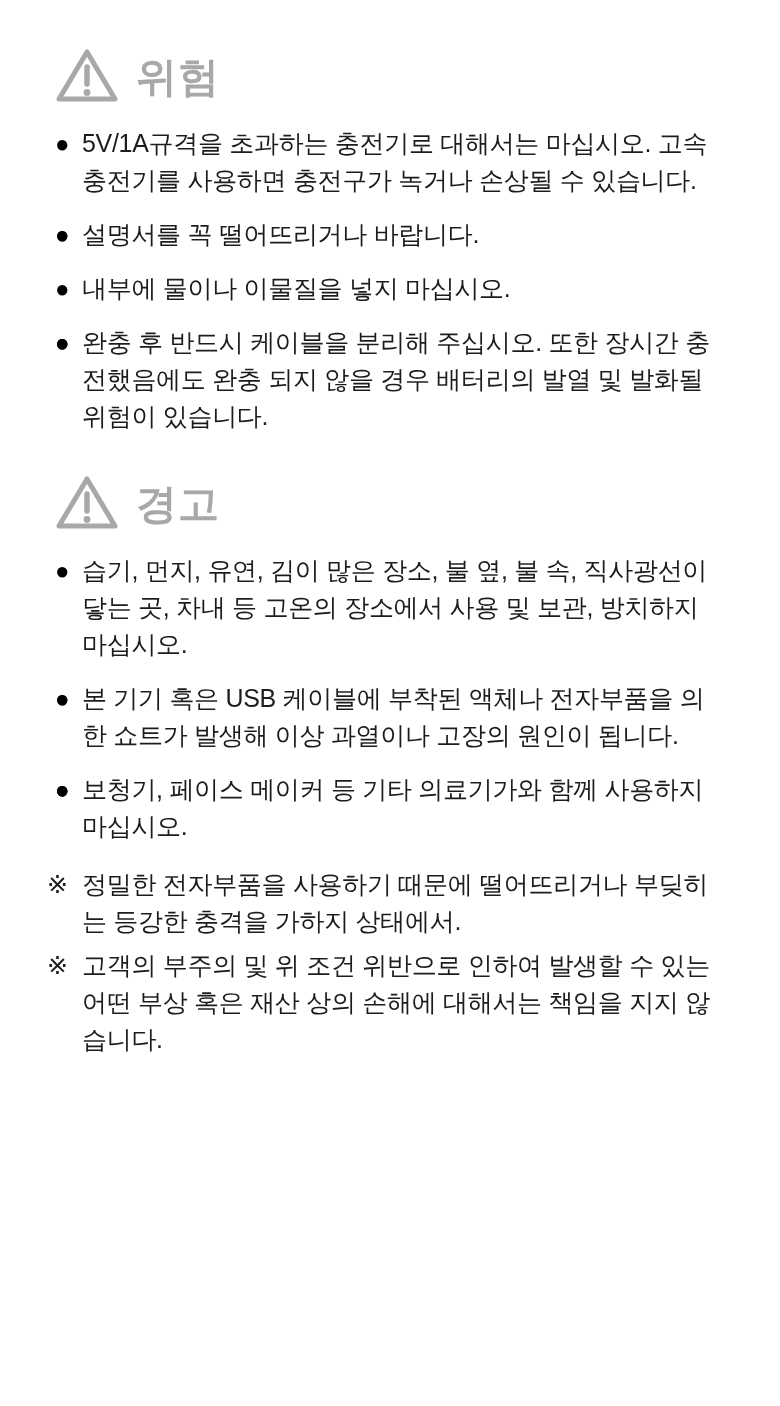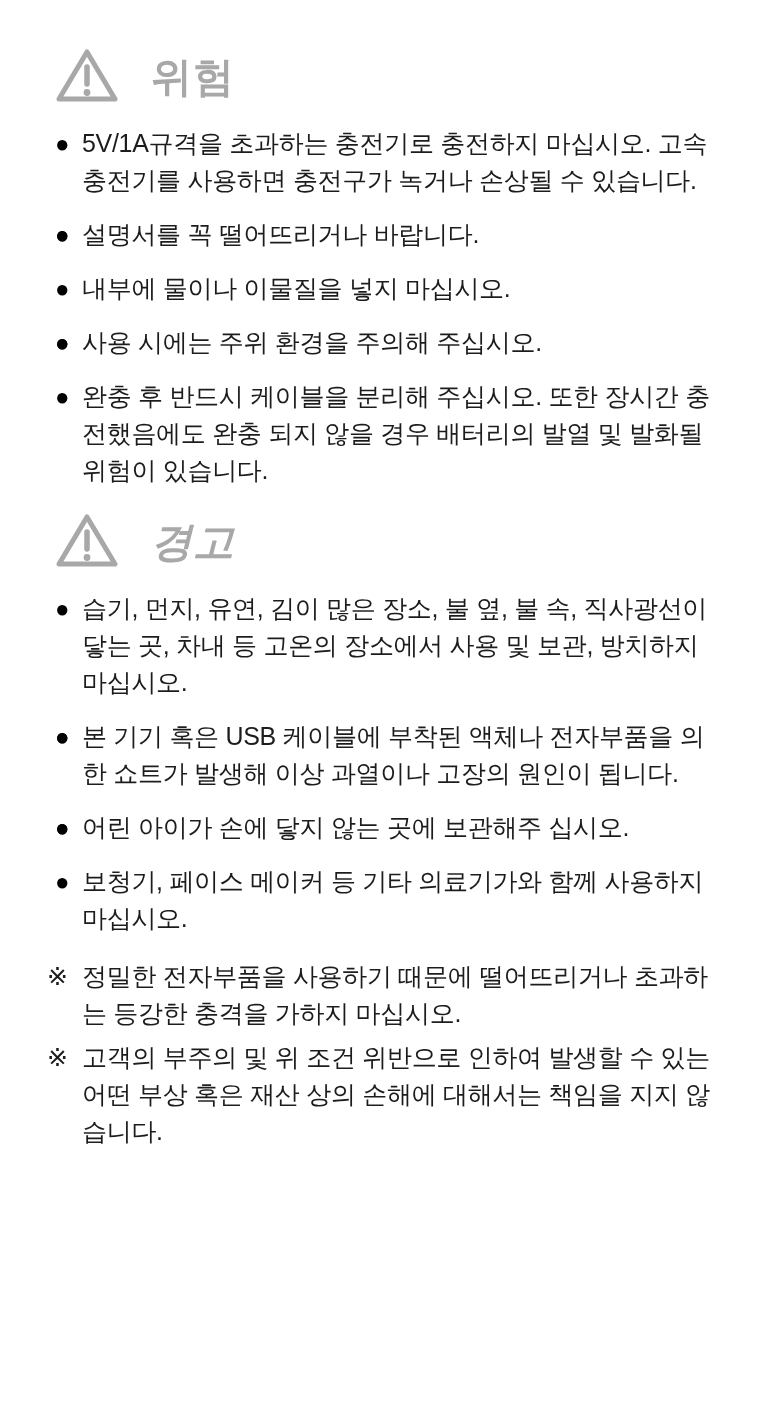--- a/index.html
+++ b/index.html
@@ -15,26 +15,25 @@
     overflow: hidden;
   }
   .doc {
     box-sizing: border-box;
     width: 780px;
     padding: 46px 56px 40px 47px;
   }
   .section-header {
     display: flex;
     align-items: center;
-    gap: 32px;
+    gap: 17px;
     margin: 0 0 21px 8px;
   }
   .section-header.second {
-    margin-top: 22px;
-    font-style: italic;
+    margin-top: 38px;
   }
   .warn-icon { line-height: 0; }
   .section-title {
     font-size: 41px;
     font-weight: bold;
     color: #a8a8a8;
     letter-spacing: 1px;
     line-height: 1;
     padding-top: 4px;
   }
@@ -85,39 +84,38 @@
         <line x1="32" y1="21" x2="32" y2="38" stroke="#a8a8a8" stroke-width="5.5" stroke-linecap="round"></line>
         <circle cx="32" cy="46.5" r="3.4" fill="#a8a8a8"></circle>
       </svg>
     </span>
     <span class="section-title">위험</span>
   </div>
 
   <div class="item-list">
     <div class="item">
       <span class="marker">●</span>
-      <span>5V/1A규격을 초과하는 충전기로 충전하지 마십시오. 고속 충전기를 사용하면 충전구가 녹거나 손상될 수 있습니다.</span>
+      <span>5V/1A규격을 초과하는 충전기로 대해서는 마십시오. 고속 충전기를 사용하면 충전구가 녹거나 손상될 수 있습니다.</span>
     </div>
     <div class="item">
       <span class="marker">●</span>
     </div>
     <div class="item">
       <span class="marker">●</span>
       <span>설명서를 꼭 떨어뜨리거나 바랍니다.</span>
     </div>
     <div class="item">
       <span class="marker">●</span>
       <span>내부에 물이나 이물질을 넣지 마십시오.</span>
     </div>
     <div class="item">
       <span class="marker">●</span>
     </div>
     <div class="item">
       <span class="marker">●</span>
-      <span>사용 시에는 주위 환경을 주의해 주십시오.</span>
     </div>
     <div class="item">
       <span class="marker">●</span>
       <span>완충 후 반드시 케이블을 분리해 주십시오. 또한 장시간 충전했음에도 완충 되지 않을 경우 배터리의 발열 및 발화될 위험이 있습니다.</span>
     </div>
   </div>
 
   <div class="section-header second">
     <span class="warn-icon">
       <svg width="64" height="58" viewBox="0 0 64 58" aria-hidden="true">
@@ -139,32 +137,31 @@
     </div>
     <div class="item">
       <span class="marker">●</span>
       <span>본 기기 혹은 USB 케이블에 부착된 액체나 전자부품을 의한 쇼트가 발생해 이상 과열이나 고장의 원인이 됩니다.</span>
     </div>
     <div class="item">
       <span class="marker">●</span>
     </div>
     <div class="item">
       <span class="marker">●</span>
-      <span>어린 아이가 손에 닿지 않는 곳에 보관해주 십시오.</span>
     </div>
     <div class="item">
       <span class="marker">●</span>
       <span>보청기, 페이스 메이커 등 기타 의료기가와 함께 사용하지 마십시오.</span>
     </div>
   </div>
 
   <div class="notes">
     <div class="note">
       <span class="marker">※</span>
-      <span>정밀한 전자부품을 사용하기 때문에 떨어뜨리거나 초과하는 등강한 충격을 가하지 마십시오.</span>
+      <span>정밀한 전자부품을 사용하기 때문에 떨어뜨리거나 부딪히는 등강한 충격을 가하지 상태에서.</span>
     </div>
     <div class="note">
       <span class="marker">※</span>
       <span>고객의 부주의 및 위 조건 위반으로 인하여 발생할 수 있는 어떤 부상 혹은 재산 상의 손해에 대해서는 책임을 지지 않습니다.</span>
     </div>
   </div>
 
 </div>
 
 </body></html>

